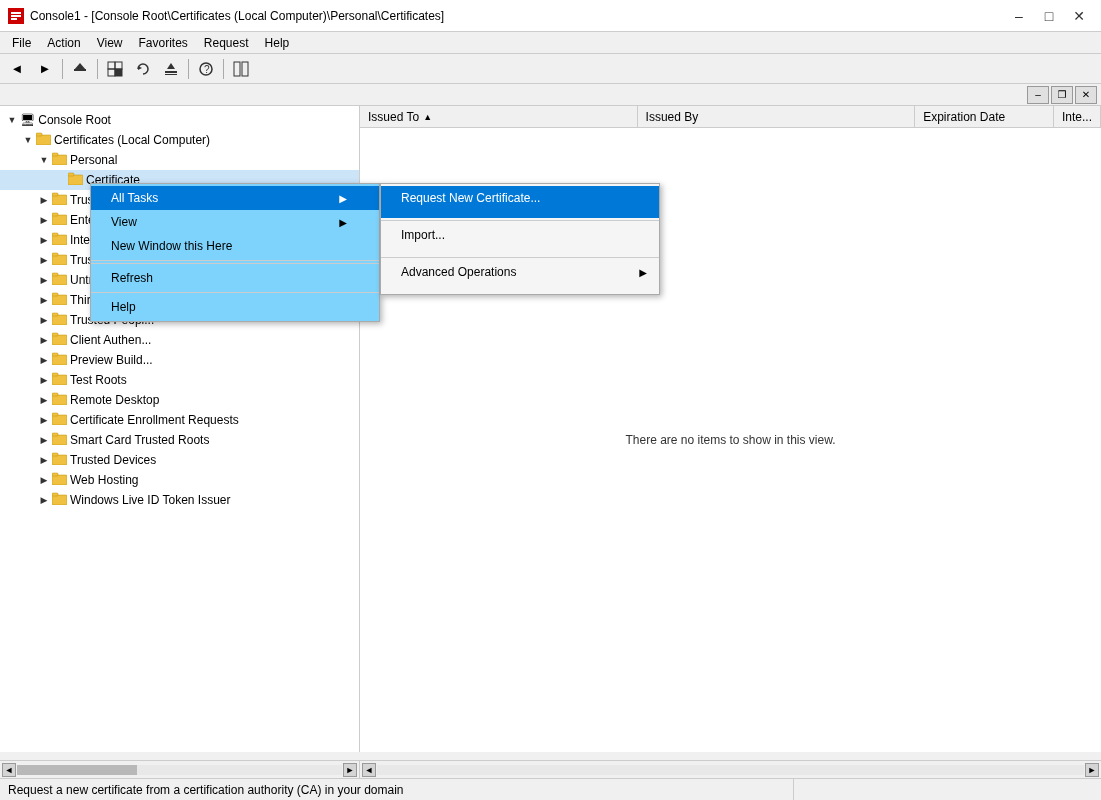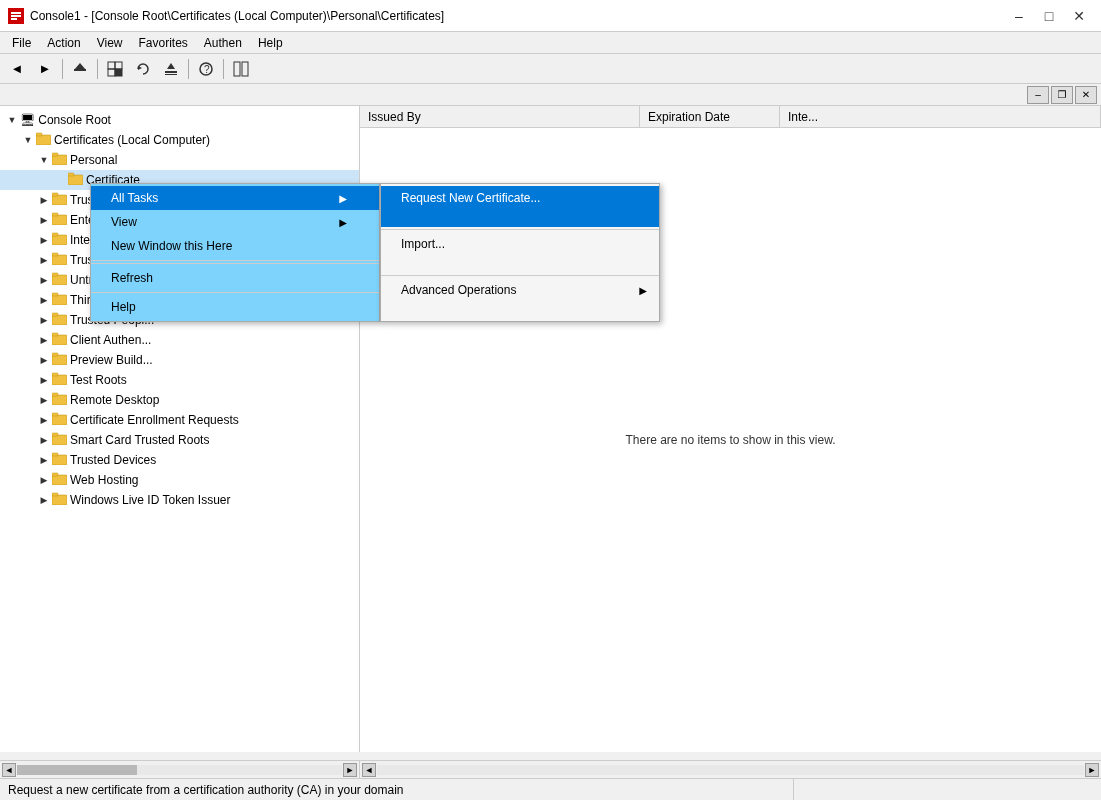--- a/index.html
+++ b/index.html
@@ -258,21 +258,21 @@
       top: 183px;
       left: 380px;
       width: 280px;
       background: #f5f5f5;
       border: 1px solid #aaa;
       box-shadow: 2px 2px 6px rgba(0,0,0,0.3);
       z-index: 101;
       padding: 2px 0;
     }
     .ctx-item-sub {
-      padding: 5px 32px 22px 20px;
+      padding: 5px 32px 13px 20px;
       cursor: pointer;
       display: flex;
       align-items: center;
       font-size: 12px;
       color: #000;
     }
     .ctx-item-sub.highlighted { background: #0078d7; color: white; }
     .ctx-item-sub-separator { height: 1px; background: #ccc; margin: 2px 0; }
 
     
@@ -319,21 +319,21 @@
     <button class="title-bar-btn">□</button>
     <button class="title-bar-btn close">✕</button>
   </div>
 </div>
 
 <div class="menu-bar">
   <div class="menu-item">File</div>
   <div class="menu-item">Action</div>
   <div class="menu-item">View</div>
   <div class="menu-item">Favorites</div>
-  <div class="menu-item">Authen</div>
+  <div class="menu-item">Request</div>
   <div class="menu-item">Help</div>
 </div>
 
 <div class="toolbar">
   <button class="toolbar-btn">◄</button>
   <button class="toolbar-btn">►</button>
   <div class="toolbar-separator"></div>
   <button class="toolbar-btn">
     <svg width="16" height="16">
         <rect x="2" y="8" width="12" height="2" fill="#333"></rect>
@@ -583,20 +583,24 @@
             <rect x="0" y="1" width="6" height="3" rx="1" fill="#f0c040" stroke="#b8900a" stroke-width="0.5"></rect>
           </svg></span>
       <span class="tree-label">Windows Live ID Token Issuer</span>
     </div>
 
   </div>
 
   <div class="right-panel">
 
     <div class="column-header">
+      <div class="col-header col-issued-to">
+        <span>Issued To</span>
+        <span style="margin-left:4px; font-size:9px;">▲</span>
+      </div>
       <div class="col-header col-issued-by">
         <span>Issued By</span>
       </div>
       <div class="col-header col-expiration">
         <span>Expiration Date</span>
       </div>
       <div class="col-header col-intended">
         <span>Inte...</span>
       </div>
     </div>

